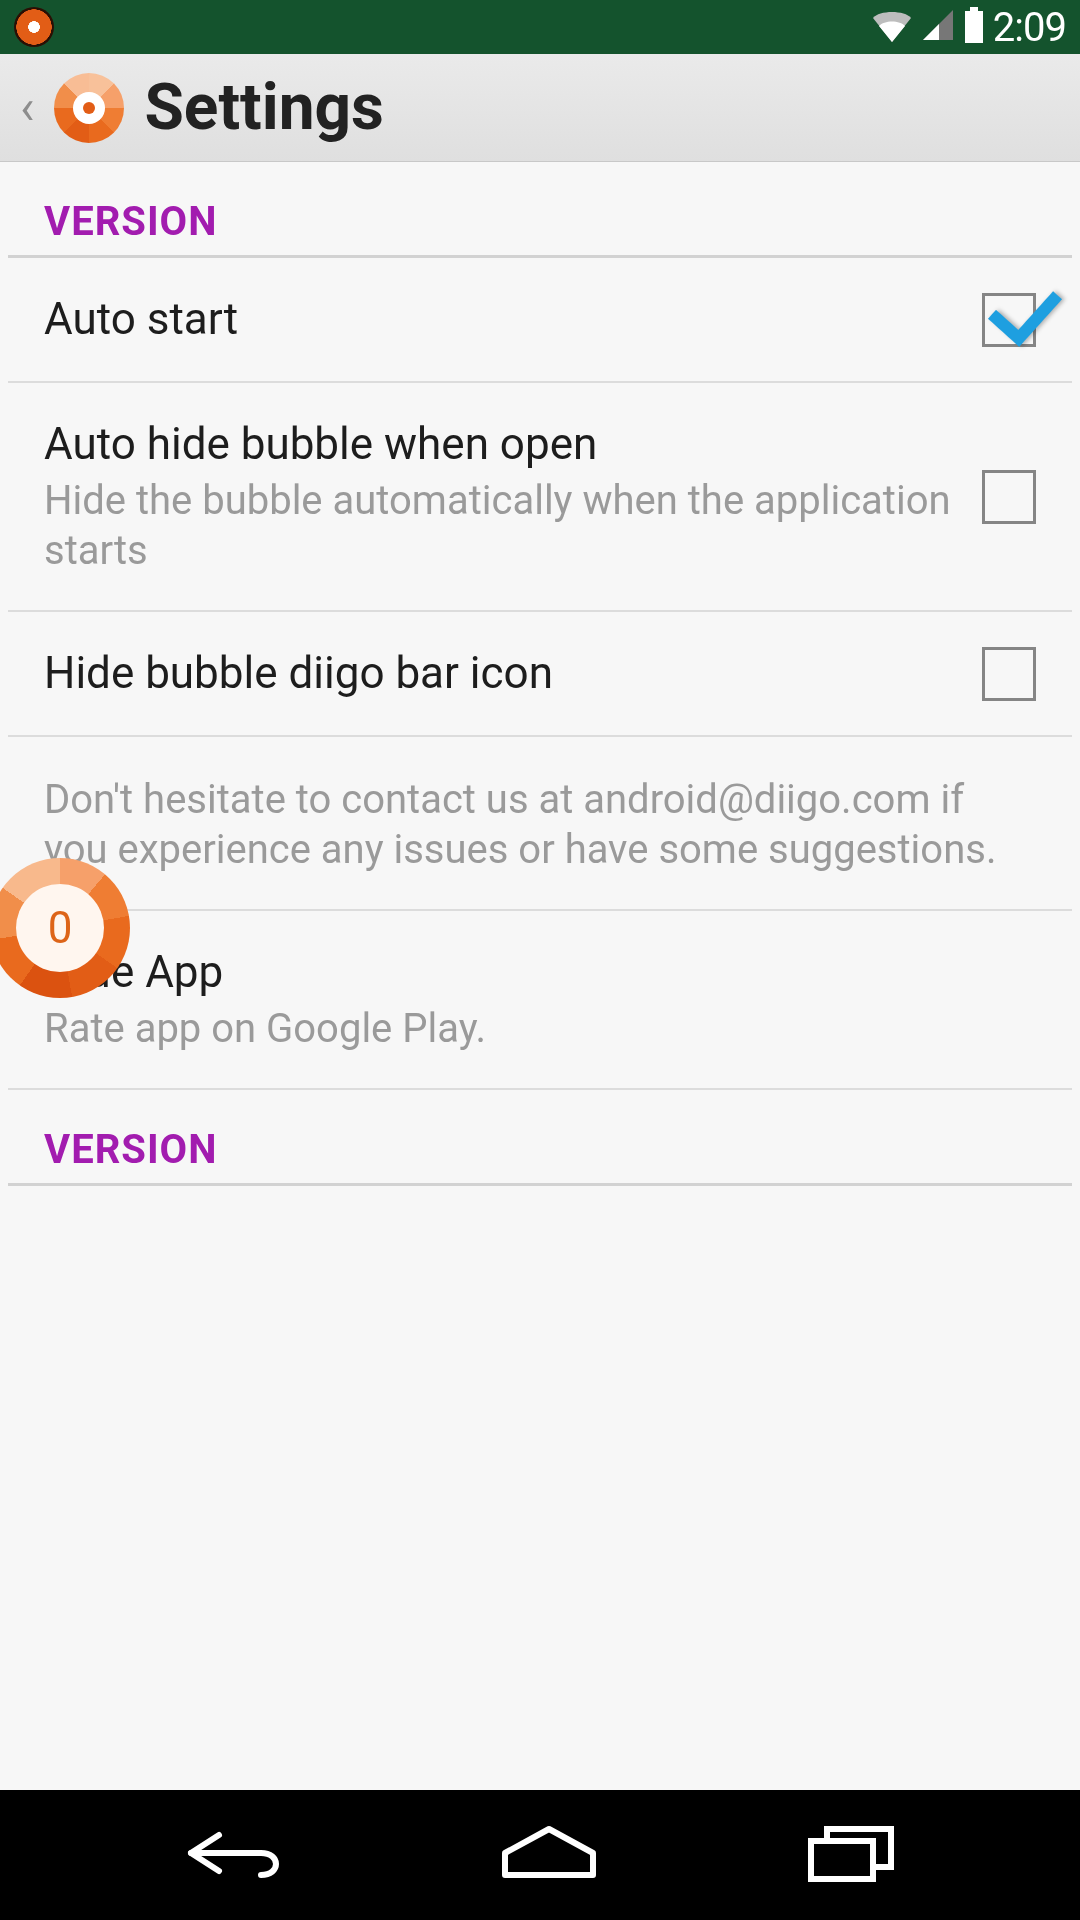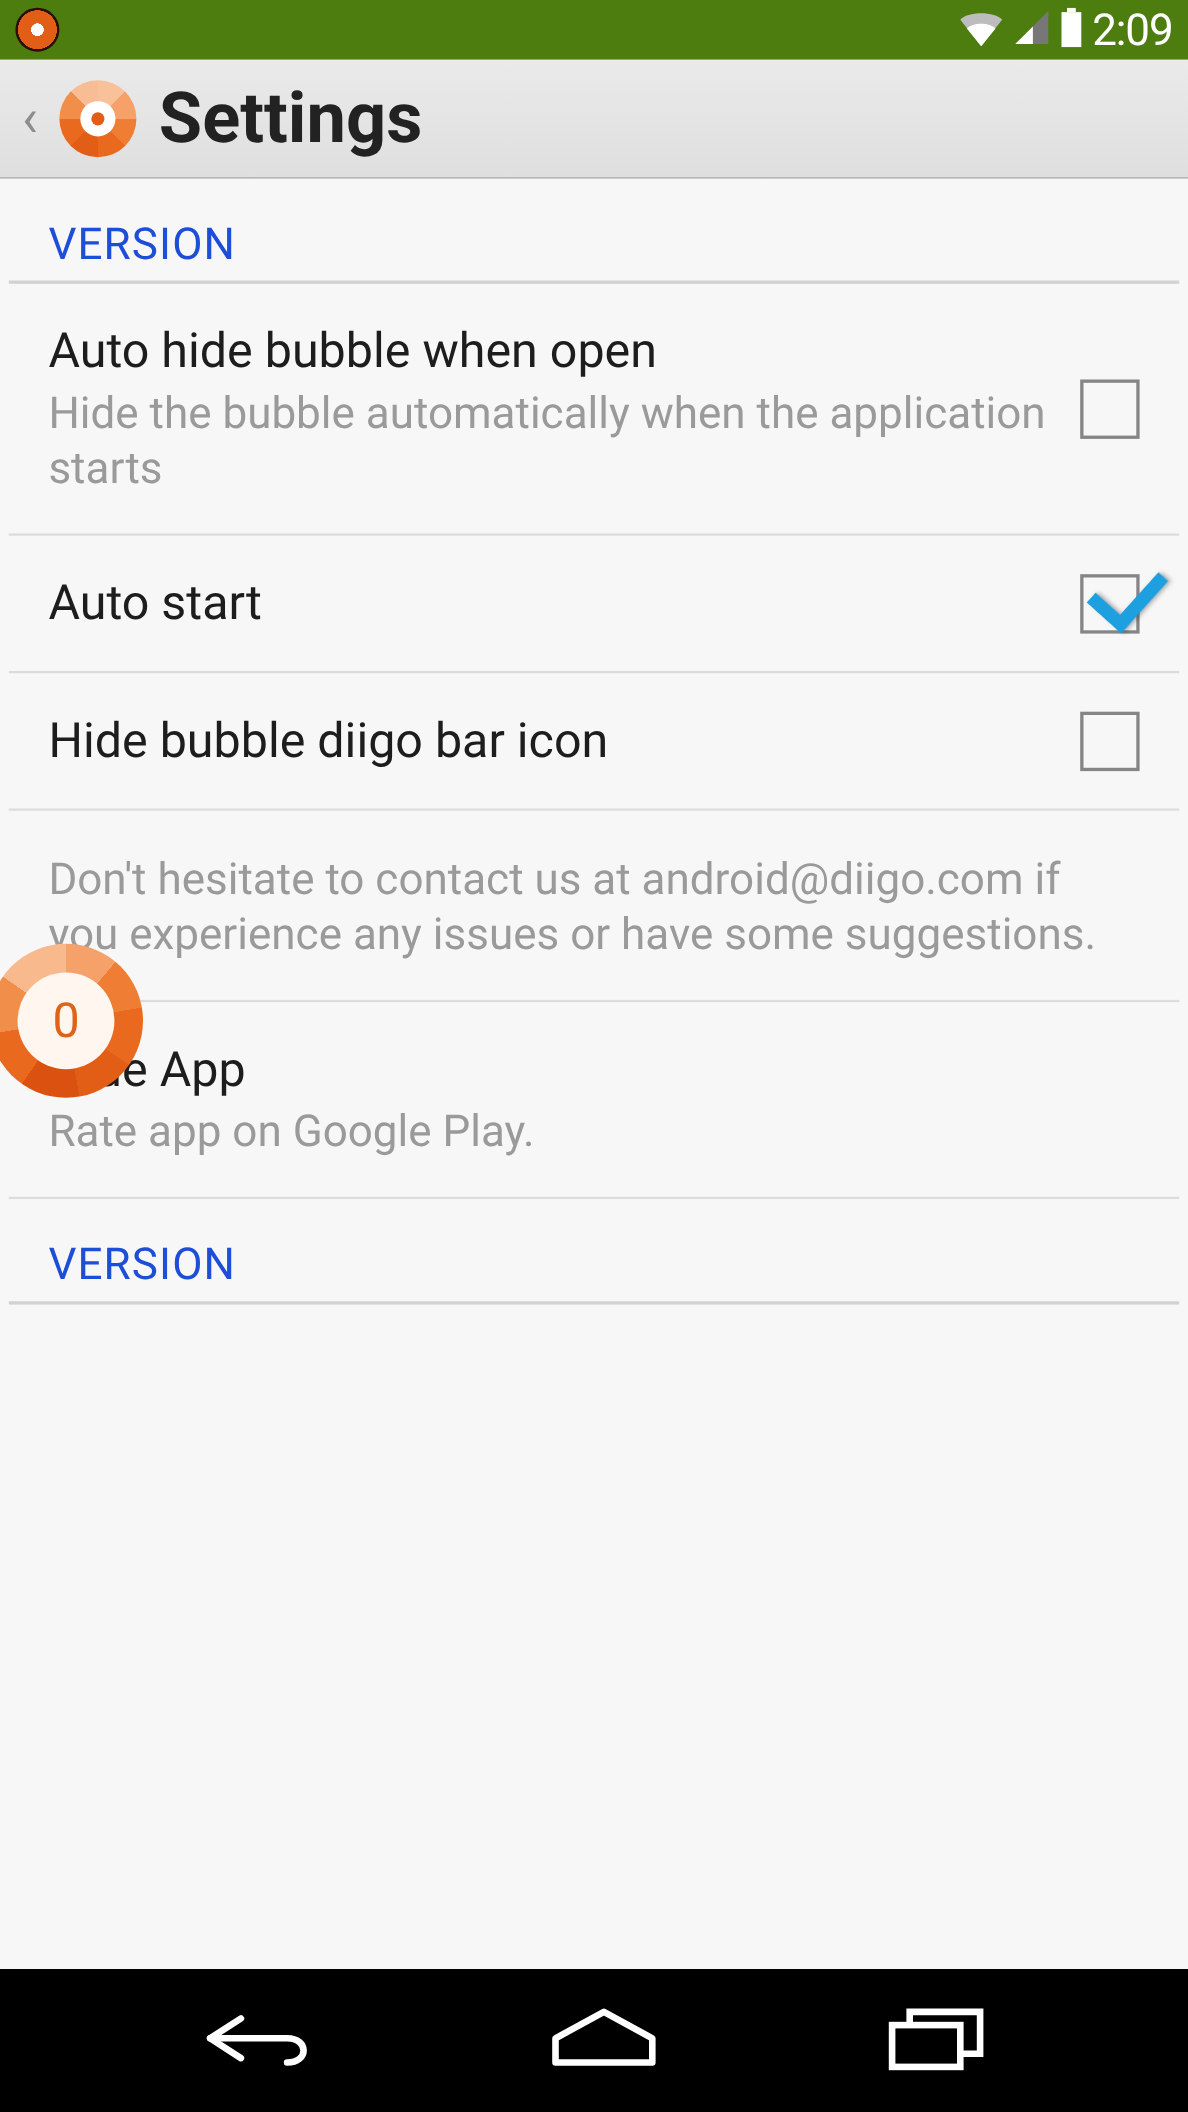--- a/index.html
+++ b/index.html
@@ -8,21 +8,21 @@
     height: 1920px;
     background: #000;
     font-family: Roboto, "Helvetica Neue", Arial, sans-serif;
     overflow: hidden;
     position: relative;
   }
 
   
   .status-bar {
     height: 54px;
-    background: #4d7c0f;
+    background: #14532d;
     display: flex;
     align-items: center;
     padding: 0 14px;
     color: #fff;
   }
   .status-left { display: flex; align-items: center; }
   .status-right { margin-left: auto; display: flex; align-items: center; gap: 8px; }
   .status-time { font-size: 40px; font-weight: 400; letter-spacing: -1px; }
   .status-icon { display: inline-block; }
 
@@ -65,22 +65,22 @@
     padding: 0 8px;
   }
 
   .section-header {
     padding: 36px 36px 10px 36px;
     border-bottom: 3px solid #d2d2d2;
     margin: 0 0 0 0;
   }
   .section-header-text {
     font-size: 40px;
-    font-weight: 400;
-    color: #1d4ed8;
+    font-weight: 700;
+    color: #a21caf;
     letter-spacing: 1px;
   }
 
   .setting-row {
     display: flex;
     align-items: center;
     padding: 34px 36px;
     border-bottom: 2px solid #dcdcdc;
     gap: 20px;
   }
@@ -212,31 +212,31 @@
 </div>
 
 <div class="content">
 
   <div class="section-header">
     <div class="section-header-text">VERSION</div>
   </div>
 
   <div class="setting-row">
     <div class="setting-text">
+      <div class="setting-title">Auto start</div>
+    </div>
+    <div class="checkbox checked"></div>
+  </div>
+
+  <div class="setting-row">
+    <div class="setting-text">
       <div class="setting-title">Auto hide bubble when open</div>
       <div class="setting-sub">Hide the bubble automatically when the application starts</div>
     </div>
     <div class="checkbox"></div>
-  </div>
-
-  <div class="setting-row">
-    <div class="setting-text">
-      <div class="setting-title">Auto start</div>
-    </div>
-    <div class="checkbox checked"></div>
   </div>
 
   <div class="setting-row">
     <div class="setting-text">
       <div class="setting-title">Hide bubble diigo bar icon</div>
     </div>
     <div class="checkbox"></div>
   </div>
 
   <div class="setting-row">

